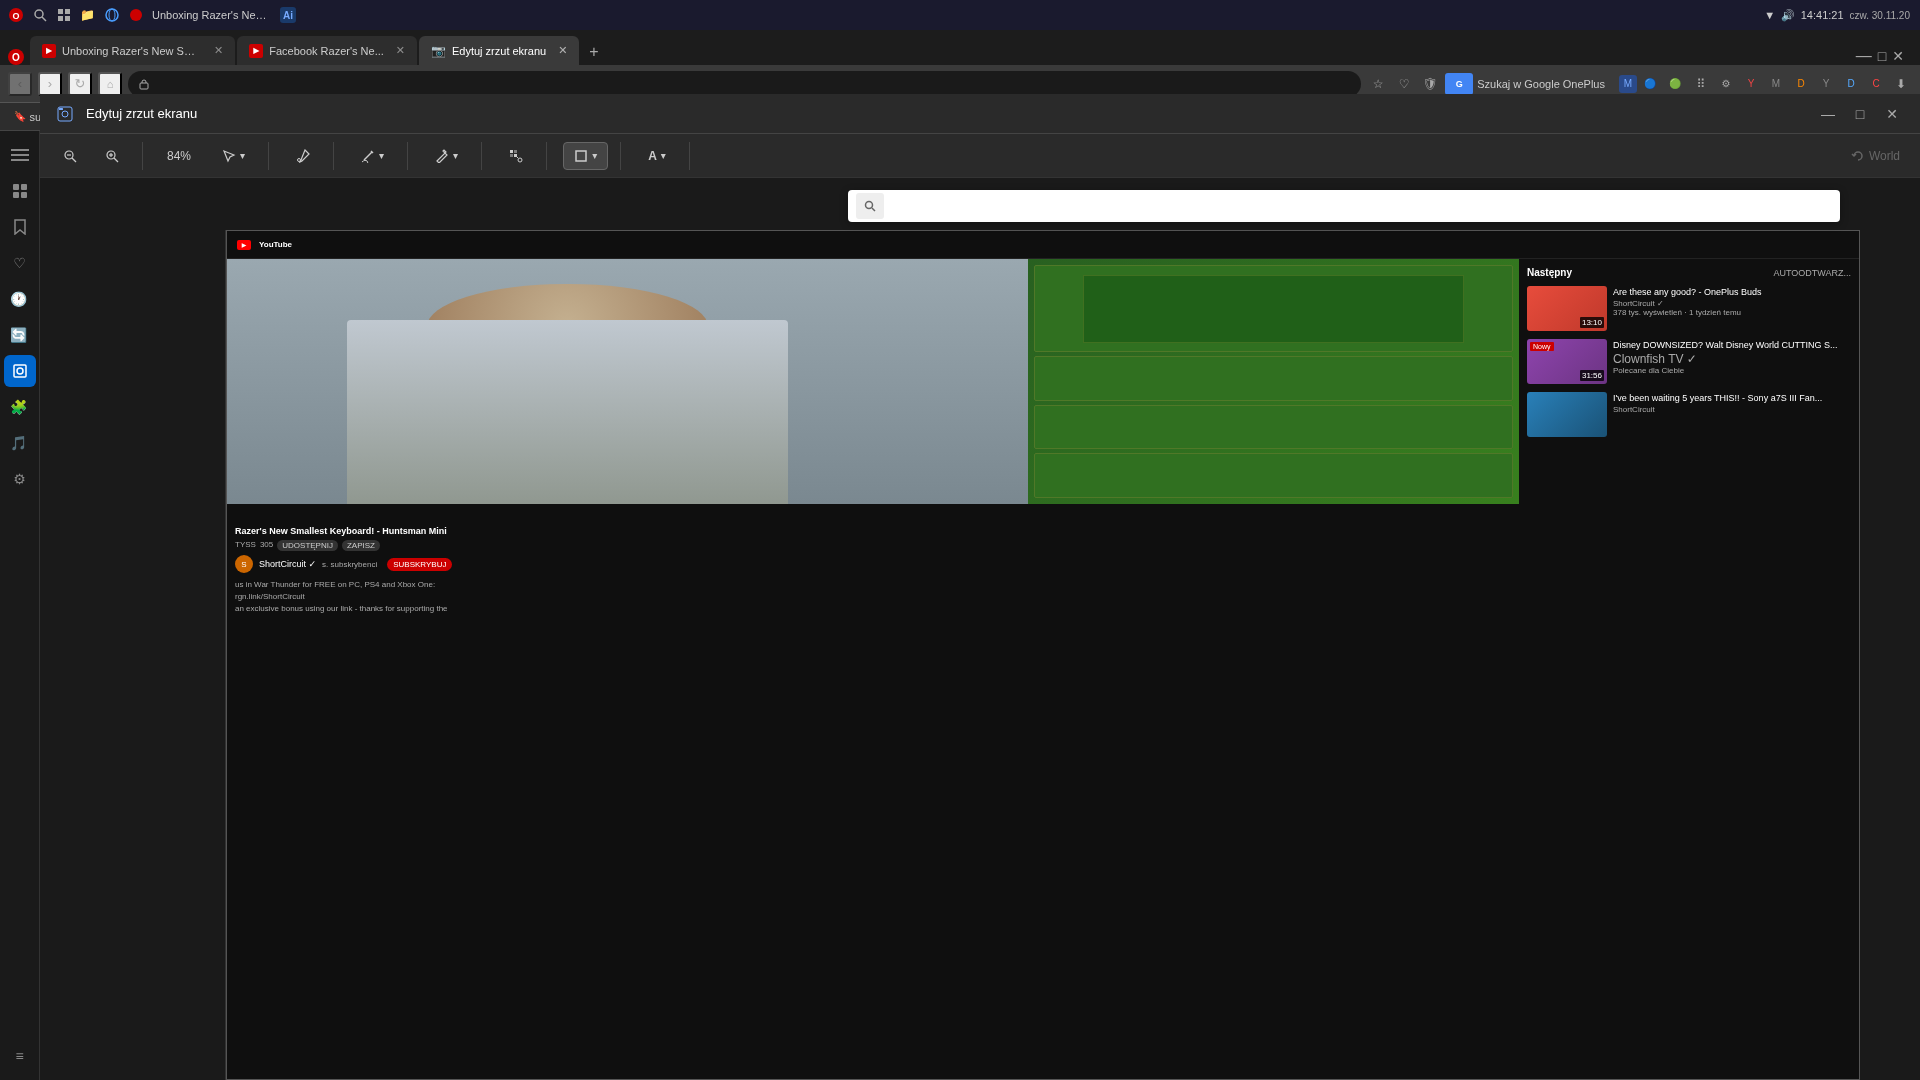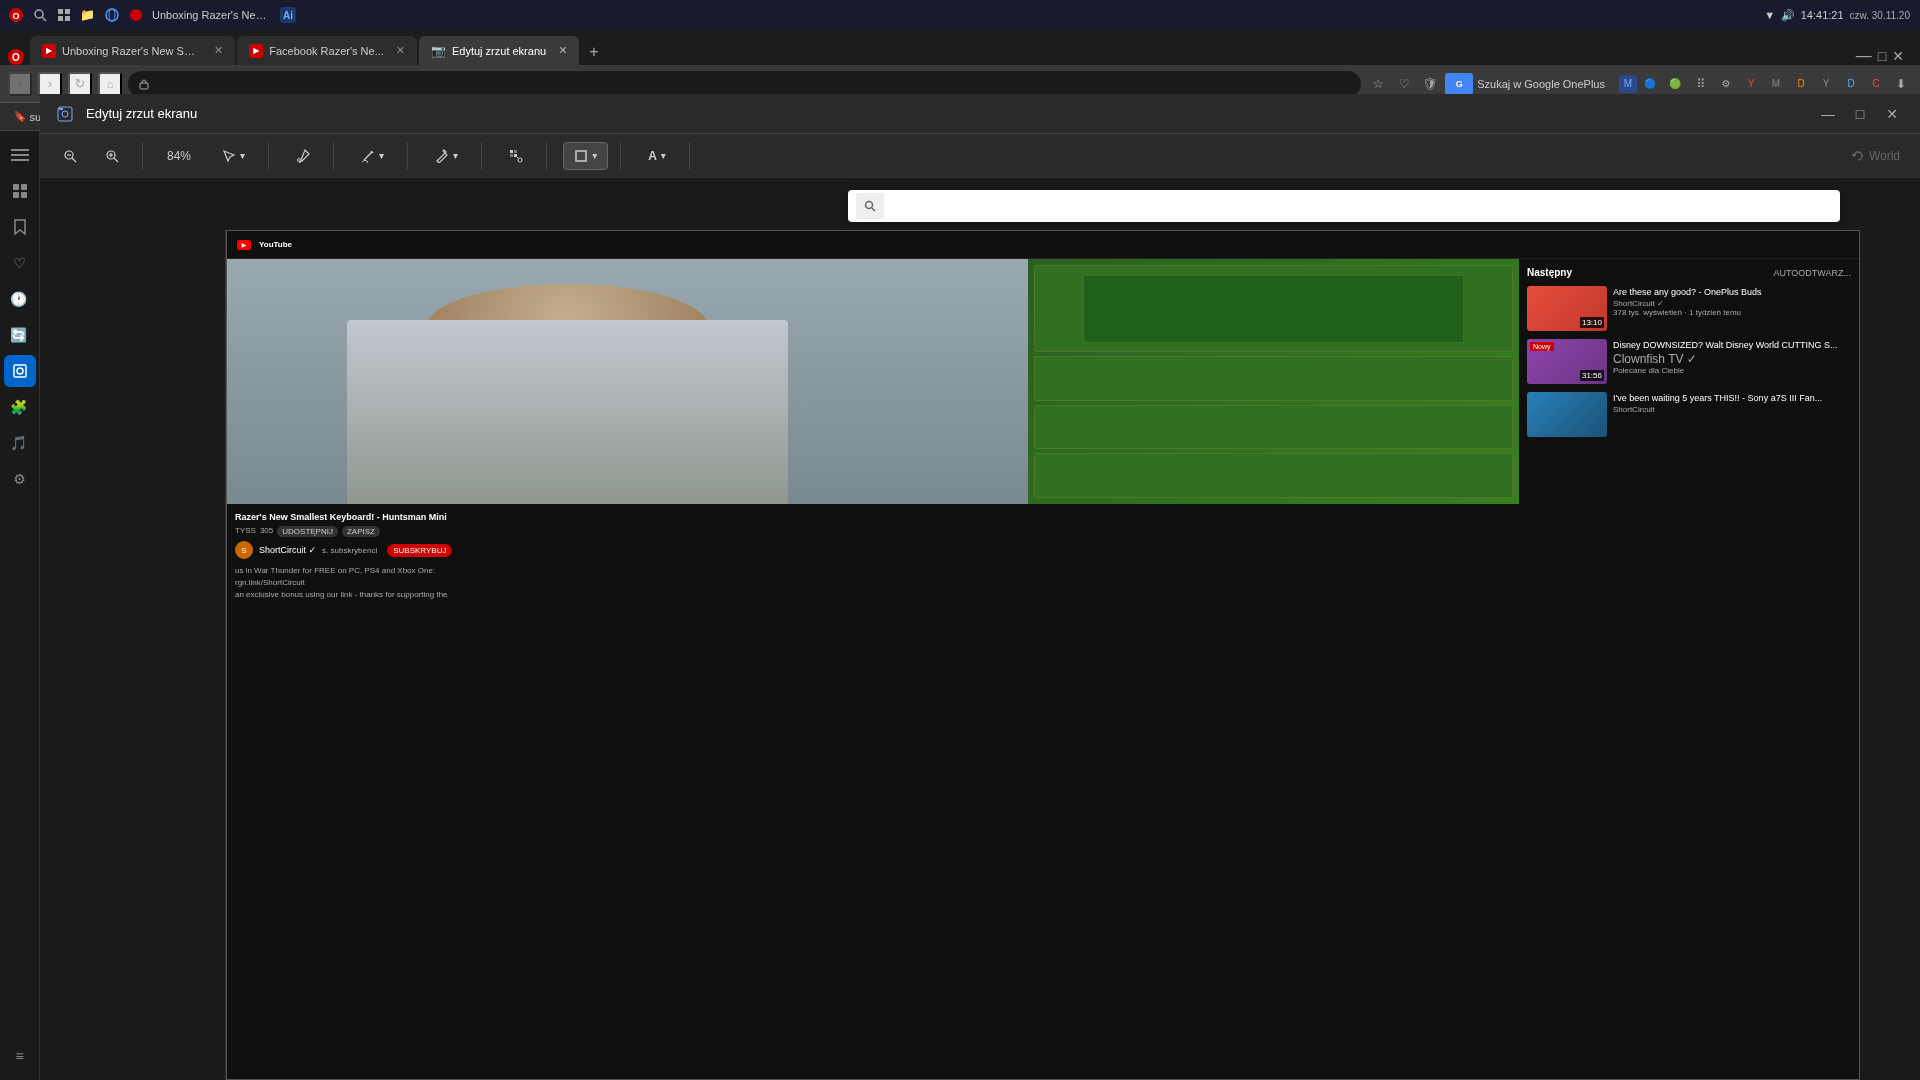--- a/index.html
+++ b/index.html
@@ -673,21 +673,21 @@
                 <div style="flex:2;background:#307020;border:1px solid #507828;border-radius:2px;position:relative;">
                   <div style="position:absolute;inset:10%;background:#206018;border:1px solid #407020;"></div>
                 </div>
                 <div style="flex:1;background:#307020;border:1px solid #507828;border-radius:2px;"></div>
                 <div style="flex:1;background:#307020;border:1px solid #507828;border-radius:2px;"></div>
                 <div style="flex:1;background:#307020;border:1px solid #507828;border-radius:2px;"></div>
               </div>
             </div>
           </div>
 
-          <div style="position:absolute;left:0;top:273px;right:340px;padding:8px 8px;">
+          <div style="position:absolute;left:0;top:273px;right:340px;padding:22px 8px;">
             <div style="color:#fff;font-size:9px;font-weight:600;margin-bottom:4px;">Razer's New Smallest Keyboard! - Huntsman Mini</div>
             <div style="display:flex;gap:4px;margin-bottom:4px;">
               <span style="color:#aaa;font-size:8px;">TYSS</span>
               <span style="color:#aaa;font-size:8px;">305</span>
               <span style="color:#ccc;font-size:8px;background:#333;padding:1px 5px;border-radius:8px;cursor:pointer;">UDOSTĘPNIJ</span>
               <span style="color:#ccc;font-size:8px;background:#333;padding:1px 5px;border-radius:8px;cursor:pointer;">ZAPISZ</span>
             </div>
             <div style="display:flex;align-items:center;gap:6px;margin-top:4px;">
               <div style="width:18px;height:18px;background:#cc6600;border-radius:50%;display:flex;align-items:center;justify-content:center;">
                 <span style="color:#fff;font-size:8px;">S</span>

